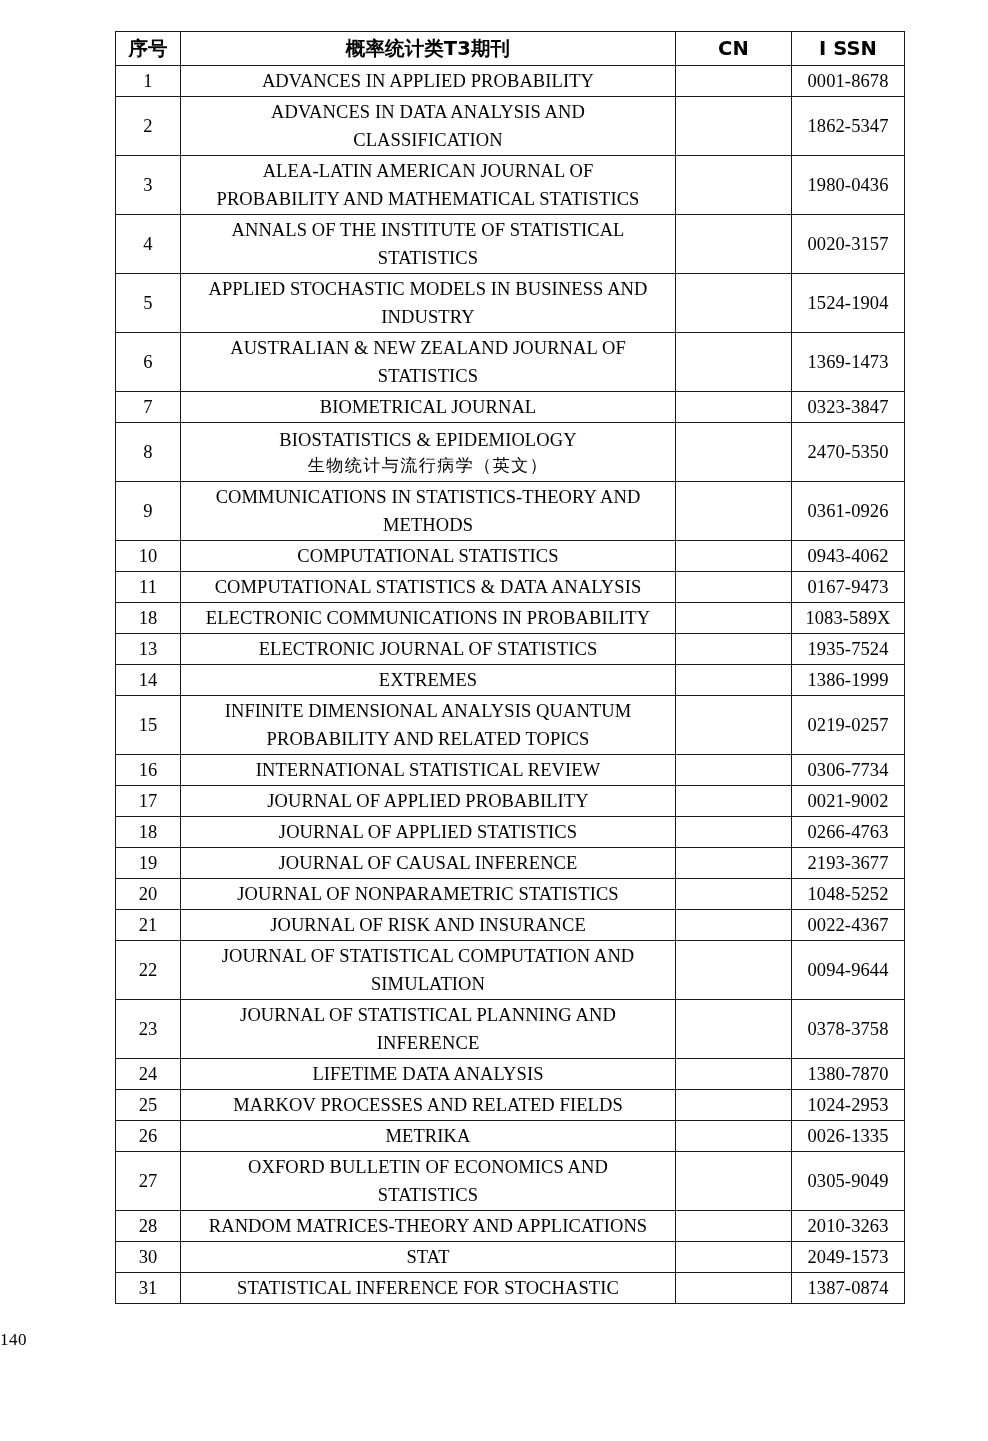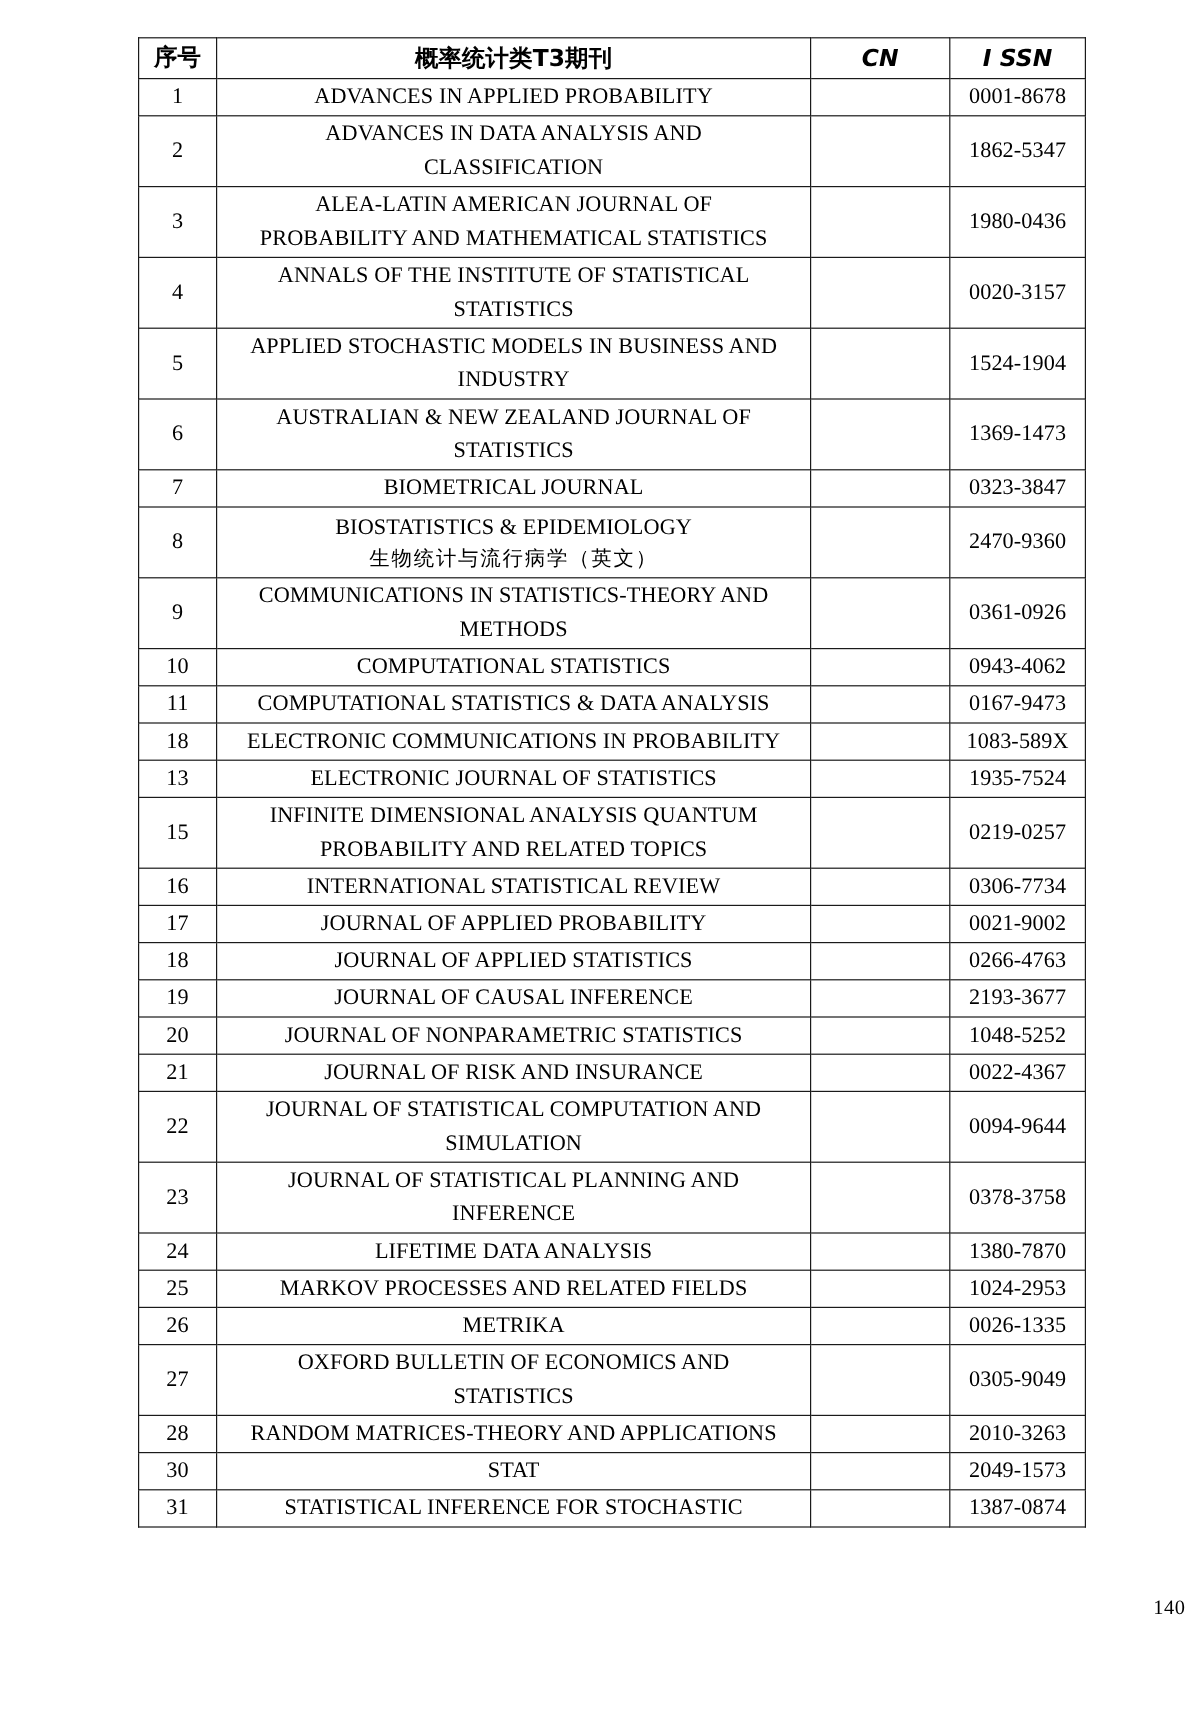--- a/index.html
+++ b/index.html
@@ -55,21 +55,20 @@
   }
   th.th-title {
     font-family: "DejaVu Sans", "Liberation Sans", sans-serif;
     font-size: 19px;
     letter-spacing: 0.5px;
   }
   th.th-cn, th.th-issn {
     font-family: "DejaVu Sans", "Liberation Sans", sans-serif;
     font-size: 17.5px;
     letter-spacing: 1.2px;
-    font-style: italic;
   }
   td.seq {
     font-size: 18px;
   }
   td.title {
     padding: 1px 8px;
   }
   td.issn {
     font-size: 18px;
     letter-spacing: 0.2px;
@@ -86,21 +85,21 @@
     line-height: 1.45;
   }
   .title-line {
     display: block;
   }
   .pagenum {
     position: absolute;
     left: 0;
     top: 1330px;
     width: 988px;
-    text-align: right;
+    text-align: left;
     font-size: 17px;
     font-family: "Liberation Serif", "DejaVu Serif", serif;
     letter-spacing: 0.5px;
   }
 </style>
 </head>
 <body>
 
 <div class="page">
 
@@ -182,21 +181,21 @@
             <td class="cn"></td>
             <td class="issn">0323-3847</td>
           </tr>
           <tr class="r2">
             <td class="seq">8</td>
             <td class="title">
               <span class="title-line">BIOSTATISTICS &amp; EPIDEMIOLOGY</span>
               <span class="zh">生物统计与流行病学（英文）</span>
             </td>
             <td class="cn"></td>
-            <td class="issn">2470-9360</td>
+            <td class="issn">2470-5350</td>
           </tr>
           <tr class="r2">
             <td class="seq">9</td>
             <td class="title">
               <span class="title-line">COMMUNICATIONS IN STATISTICS-THEORY AND</span>
               <span class="title-line">METHODS</span>
             </td>
             <td class="cn"></td>
             <td class="issn">0361-0926</td>
           </tr>
@@ -224,20 +223,28 @@
             <td class="cn"></td>
             <td class="issn">1083-589X</td>
           </tr>
           <tr class="r1">
             <td class="seq">13</td>
             <td class="title">
               <span class="title-line">ELECTRONIC JOURNAL OF STATISTICS</span>
             </td>
             <td class="cn"></td>
             <td class="issn">1935-7524</td>
+          </tr>
+          <tr class="r1">
+            <td class="seq">14</td>
+            <td class="title">
+              <span class="title-line">EXTREMES</span>
+            </td>
+            <td class="cn"></td>
+            <td class="issn">1386-1999</td>
           </tr>
           <tr class="r2">
             <td class="seq">15</td>
             <td class="title">
               <span class="title-line">INFINITE DIMENSIONAL ANALYSIS QUANTUM</span>
               <span class="title-line">PROBABILITY AND RELATED TOPICS</span>
             </td>
             <td class="cn"></td>
             <td class="issn">0219-0257</td>
           </tr>

